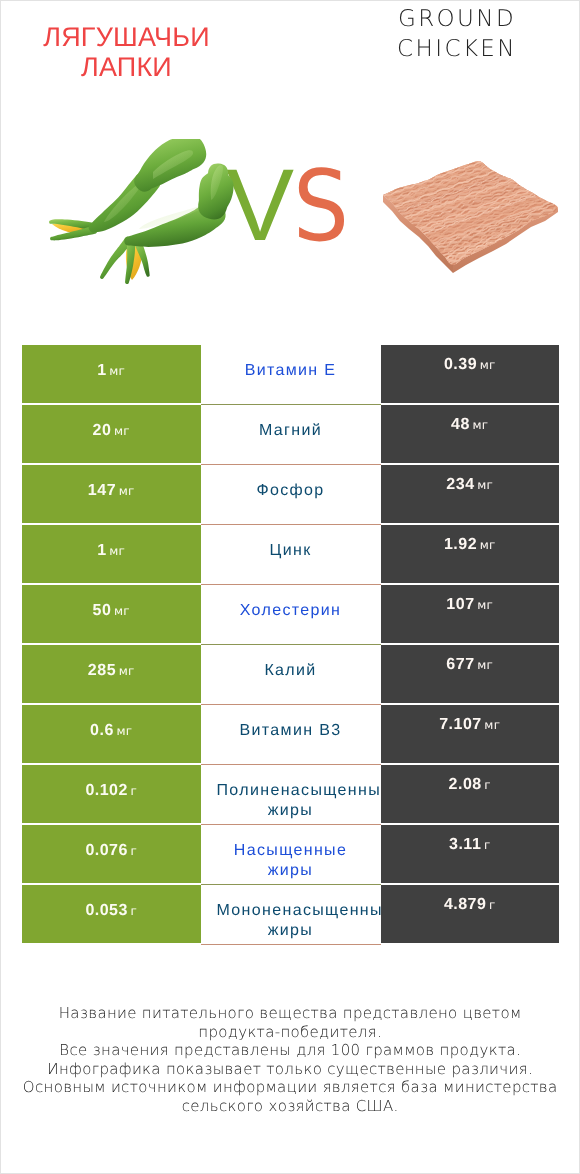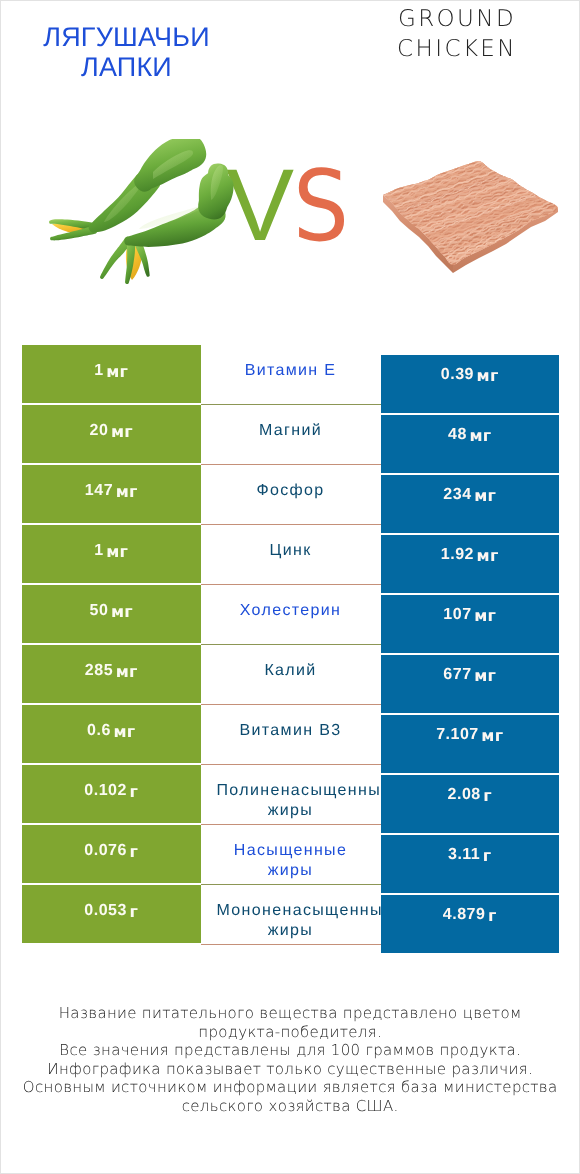--- a/index.html
+++ b/index.html
@@ -1,43 +1,43 @@
 <!DOCTYPE html>
 <html><head>
 <meta charset="utf-8">
 <style>
   html,body{margin:0;padding:0;background:#fff;}
   body{width:580px;height:1174px;font-family:"Liberation Sans",sans-serif;
        -webkit-font-smoothing:antialiased;text-rendering:geometricPrecision;}
   #page{position:relative;width:578px;height:1172px;border:1px solid #e2e2e2;background:#fff;overflow:hidden;}
 
-  .ttl{position:absolute;text-align:center;color:#1d4ed8;}
+  .ttl{position:absolute;text-align:center;color:#ef4444;}
   #ttl-left{left:21px;top:21px;width:209px;font-size:27px;line-height:30px;letter-spacing:.2px;font-weight:400;}
   #ttl-right{left:350px;top:3px;width:212px;font-size:23px;line-height:30px;letter-spacing:2.4px;font-weight:400;color:#242424;font-family:"DejaVu Sans Light","DejaVu Sans",sans-serif;}
 
   #vs{position:absolute;left:225px;top:153px;line-height:102px;font-weight:400;}
   #vs .v{color:#7aac33;font-size:102px;font-family:"Liberation Sans",sans-serif;}
   #vs .s{color:#e36c4b;font-size:98px;font-family:"DejaVu Sans Condensed","DejaVu Sans",sans-serif;margin-left:-1px;}
   
   #frog{position:absolute;left:44px;top:138px;}
   #chick{position:absolute;left:375px;top:150px;}
 
   #table{position:absolute;left:21px;top:344px;width:537px;}
   .row{position:relative;height:58px;margin-bottom:2px;}
   .cell-l{position:absolute;left:0;top:0;width:178.5px;height:58px;background:#80a630;
           color:#fbfbf2;display:flex;align-items:center;justify-content:center;padding-bottom:6px;box-sizing:border-box;}
-  .cell-r{position:absolute;left:358.5px;top:0;width:178.5px;height:58px;background:#0369a1;
-          color:#fdf7f2;display:flex;align-items:center;justify-content:center;padding-bottom:18px;box-sizing:border-box;z-index:3;margin-top:10px;}
+  .cell-r{position:absolute;left:358.5px;top:0;width:178.5px;height:58px;background:#404040;
+          color:#fdf7f2;display:flex;align-items:center;justify-content:center;padding-bottom:18px;box-sizing:border-box;z-index:3;}
   .cell-c{position:absolute;left:178.5px;top:0;width:180px;height:59px;
           text-align:center;font-size:16px;line-height:20px;letter-spacing:1.35px;z-index:2;}
   .cell-c .ctext{position:absolute;left:0;top:16px;width:100%;}
   .cell-c .nl{display:block;white-space:nowrap;}
   .cell-c .nl > i{font-style:normal;display:inline-block;}
   .num{font-size:16px;font-weight:bold;letter-spacing:0.5px;}
-  .unit{font-size:16px;font-weight:bold;margin-left:2.6px;letter-spacing:0.3px;font-family:"DejaVu Sans",sans-serif;}
+  .unit{font-size:12px;font-weight:normal;margin-left:2.6px;letter-spacing:0.3px;font-family:"DejaVu Sans",sans-serif;}
   .win-l .cell-c{color:#1d4ed8;border-bottom:1px solid #8c9655;}
   .win-r .cell-c{color:#0c4a6e;border-bottom:1px solid #c59079;}
 
   #foot{position:absolute;left:0;top:1003px;width:578px;text-align:center;
         font-family:"DejaVu Sans Light","DejaVu Sans",sans-serif;font-weight:300;
         font-size:15px;letter-spacing:0.32px;line-height:18.6px;color:#1c1c1c;}
   #foot div{text-indent:0.32px;}
 </style>
 </head>
 <body>

